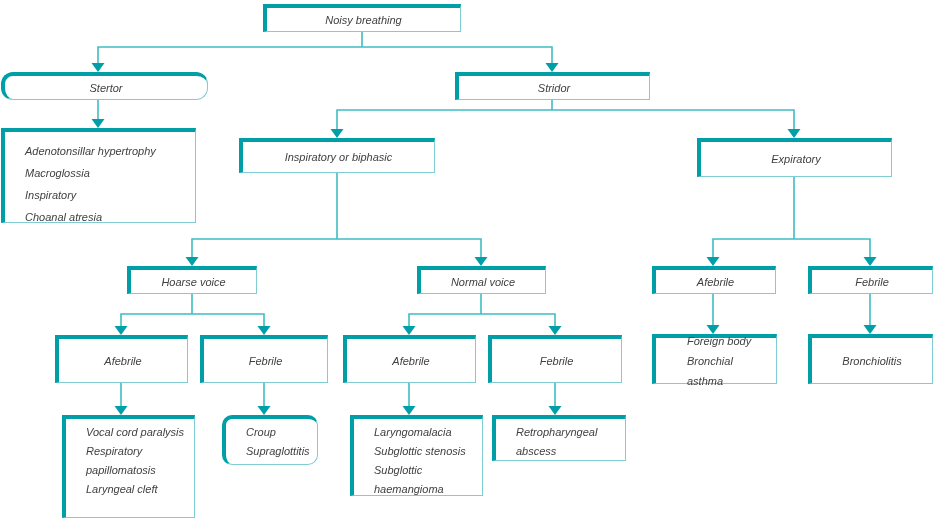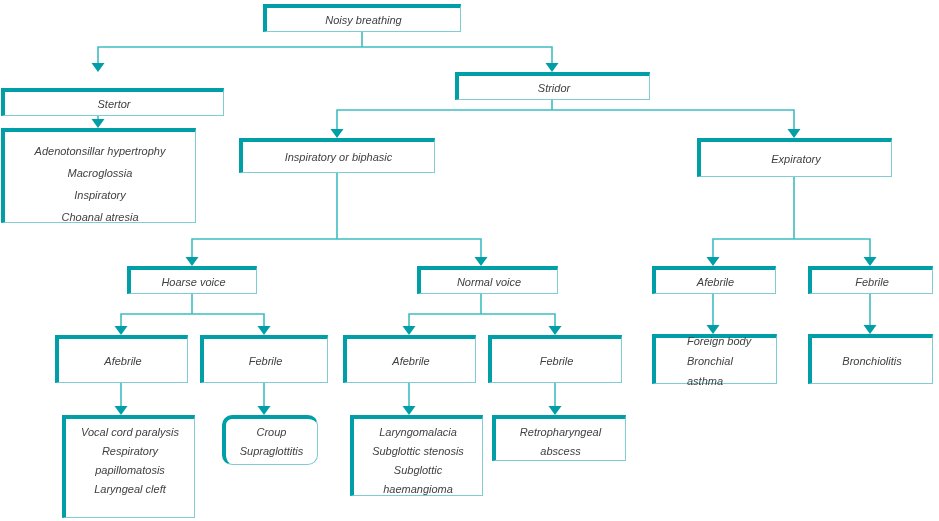--- a/index.html
+++ b/index.html
@@ -19,21 +19,21 @@
   .arrow{fill:var(--accent);stroke:none;}
   .node{
     position:absolute;box-sizing:border-box;background:#fff;color:var(--text);
     border:1px solid var(--accent-light);
     border-top:4px solid var(--accent);
     border-left:4px solid var(--accent);
     font-size:11px;
     font-style:italic;
   }
   .center{display:flex;align-items:center;justify-content:center;text-align:center;}
-  .list{padding:4px 8px 0 8px;line-height:19px;text-align:center;}
+  .list{padding:4px 8px 0 20px;line-height:19px;}
   .list .line{white-space:nowrap;}
   .roomy{padding-top:8px;line-height:22px;}
   .vcenter{display:flex;flex-direction:column;justify-content:center;padding:2px 8px;line-height:20px;}
   .hcenter{text-align:center;}
 </style>
 </head>
 <body>
 
 <div class="canvas">
 
@@ -72,21 +72,21 @@
     <path class="wire" d="M409,383 V407"></path>
     <path class="arrow" d="M402.5,406 L415.5,406 L409,415 Z"></path>
     <path class="wire" d="M555,383 V407"></path>
     <path class="arrow" d="M548.5,406 L561.5,406 L555,415 Z"></path>
   </svg>
 
   <div class="node center" style="left:263px;top:4px;width:198px;height:28px;">
     <span>Noisy breathing</span>
   </div>
 
-  <div class="node center" style="left:1px;top:88px;width:223px;height:28px;">
+  <div class="node center" style="left:1px;top:72px;width:207px;height:28px;border-radius:12px;">
     <span>Stertor</span>
   </div>
   <div class="node center" style="left:455px;top:72px;width:195px;height:28px;">
     <span>Stridor</span>
   </div>
 
   <div class="node list roomy" style="left:1px;top:128px;width:195px;height:95px;">
     <div class="line">Adenotonsillar hypertrophy</div>
     <div class="line">Macroglossia</div>
     <div class="line">Inspiratory</div>
@@ -96,21 +96,21 @@
   <div class="node center" style="left:239px;top:138px;width:196px;height:35px;">
     <span>Inspiratory or biphasic</span>
   </div>
   <div class="node center" style="left:697px;top:138px;width:195px;height:39px;">
     <span>Expiratory</span>
   </div>
 
   <div class="node center" style="left:127px;top:266px;width:130px;height:28px;">
     <span>Hoarse voice</span>
   </div>
-  <div class="node center" style="left:417px;top:266px;width:141px;height:28px;text-align:center;">
+  <div class="node center" style="left:417px;top:266px;width:129px;height:28px;text-align:center;">
     <span>Normal voice</span>
   </div>
   <div class="node center" style="left:652px;top:266px;width:124px;height:28px;">
     <span>Afebrile</span>
   </div>
   <div class="node center" style="left:808px;top:266px;width:125px;height:28px;">
     <span>Febrile</span>
   </div>
 
   <div class="node center" style="left:55px;top:335px;width:133px;height:48px;">

